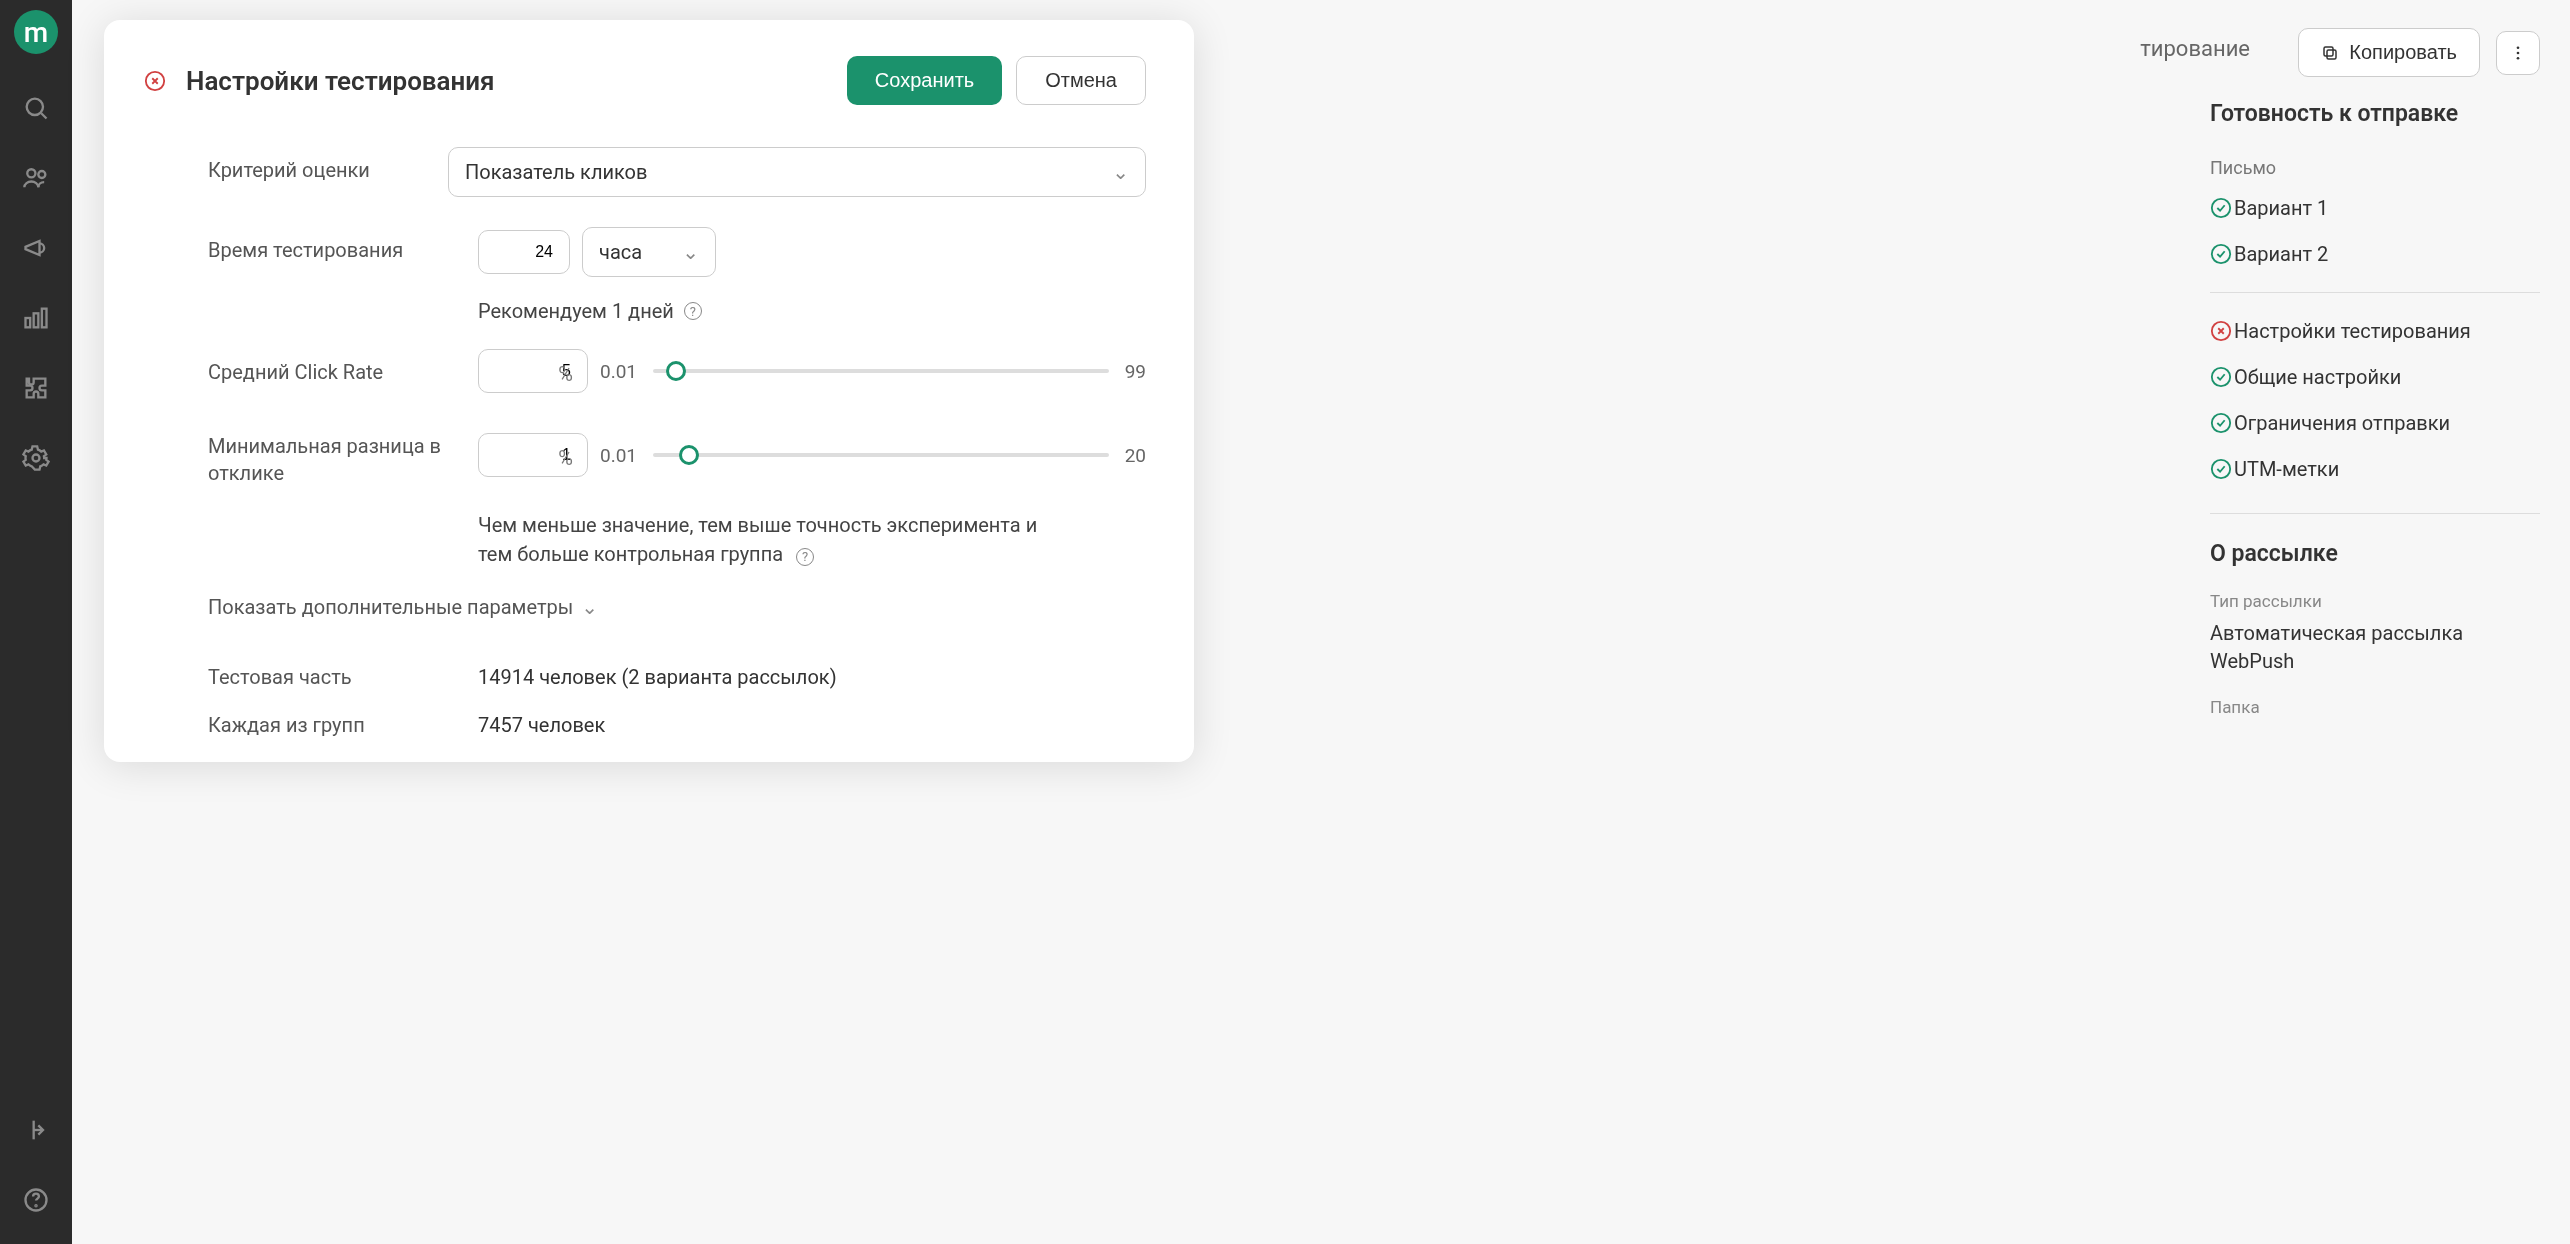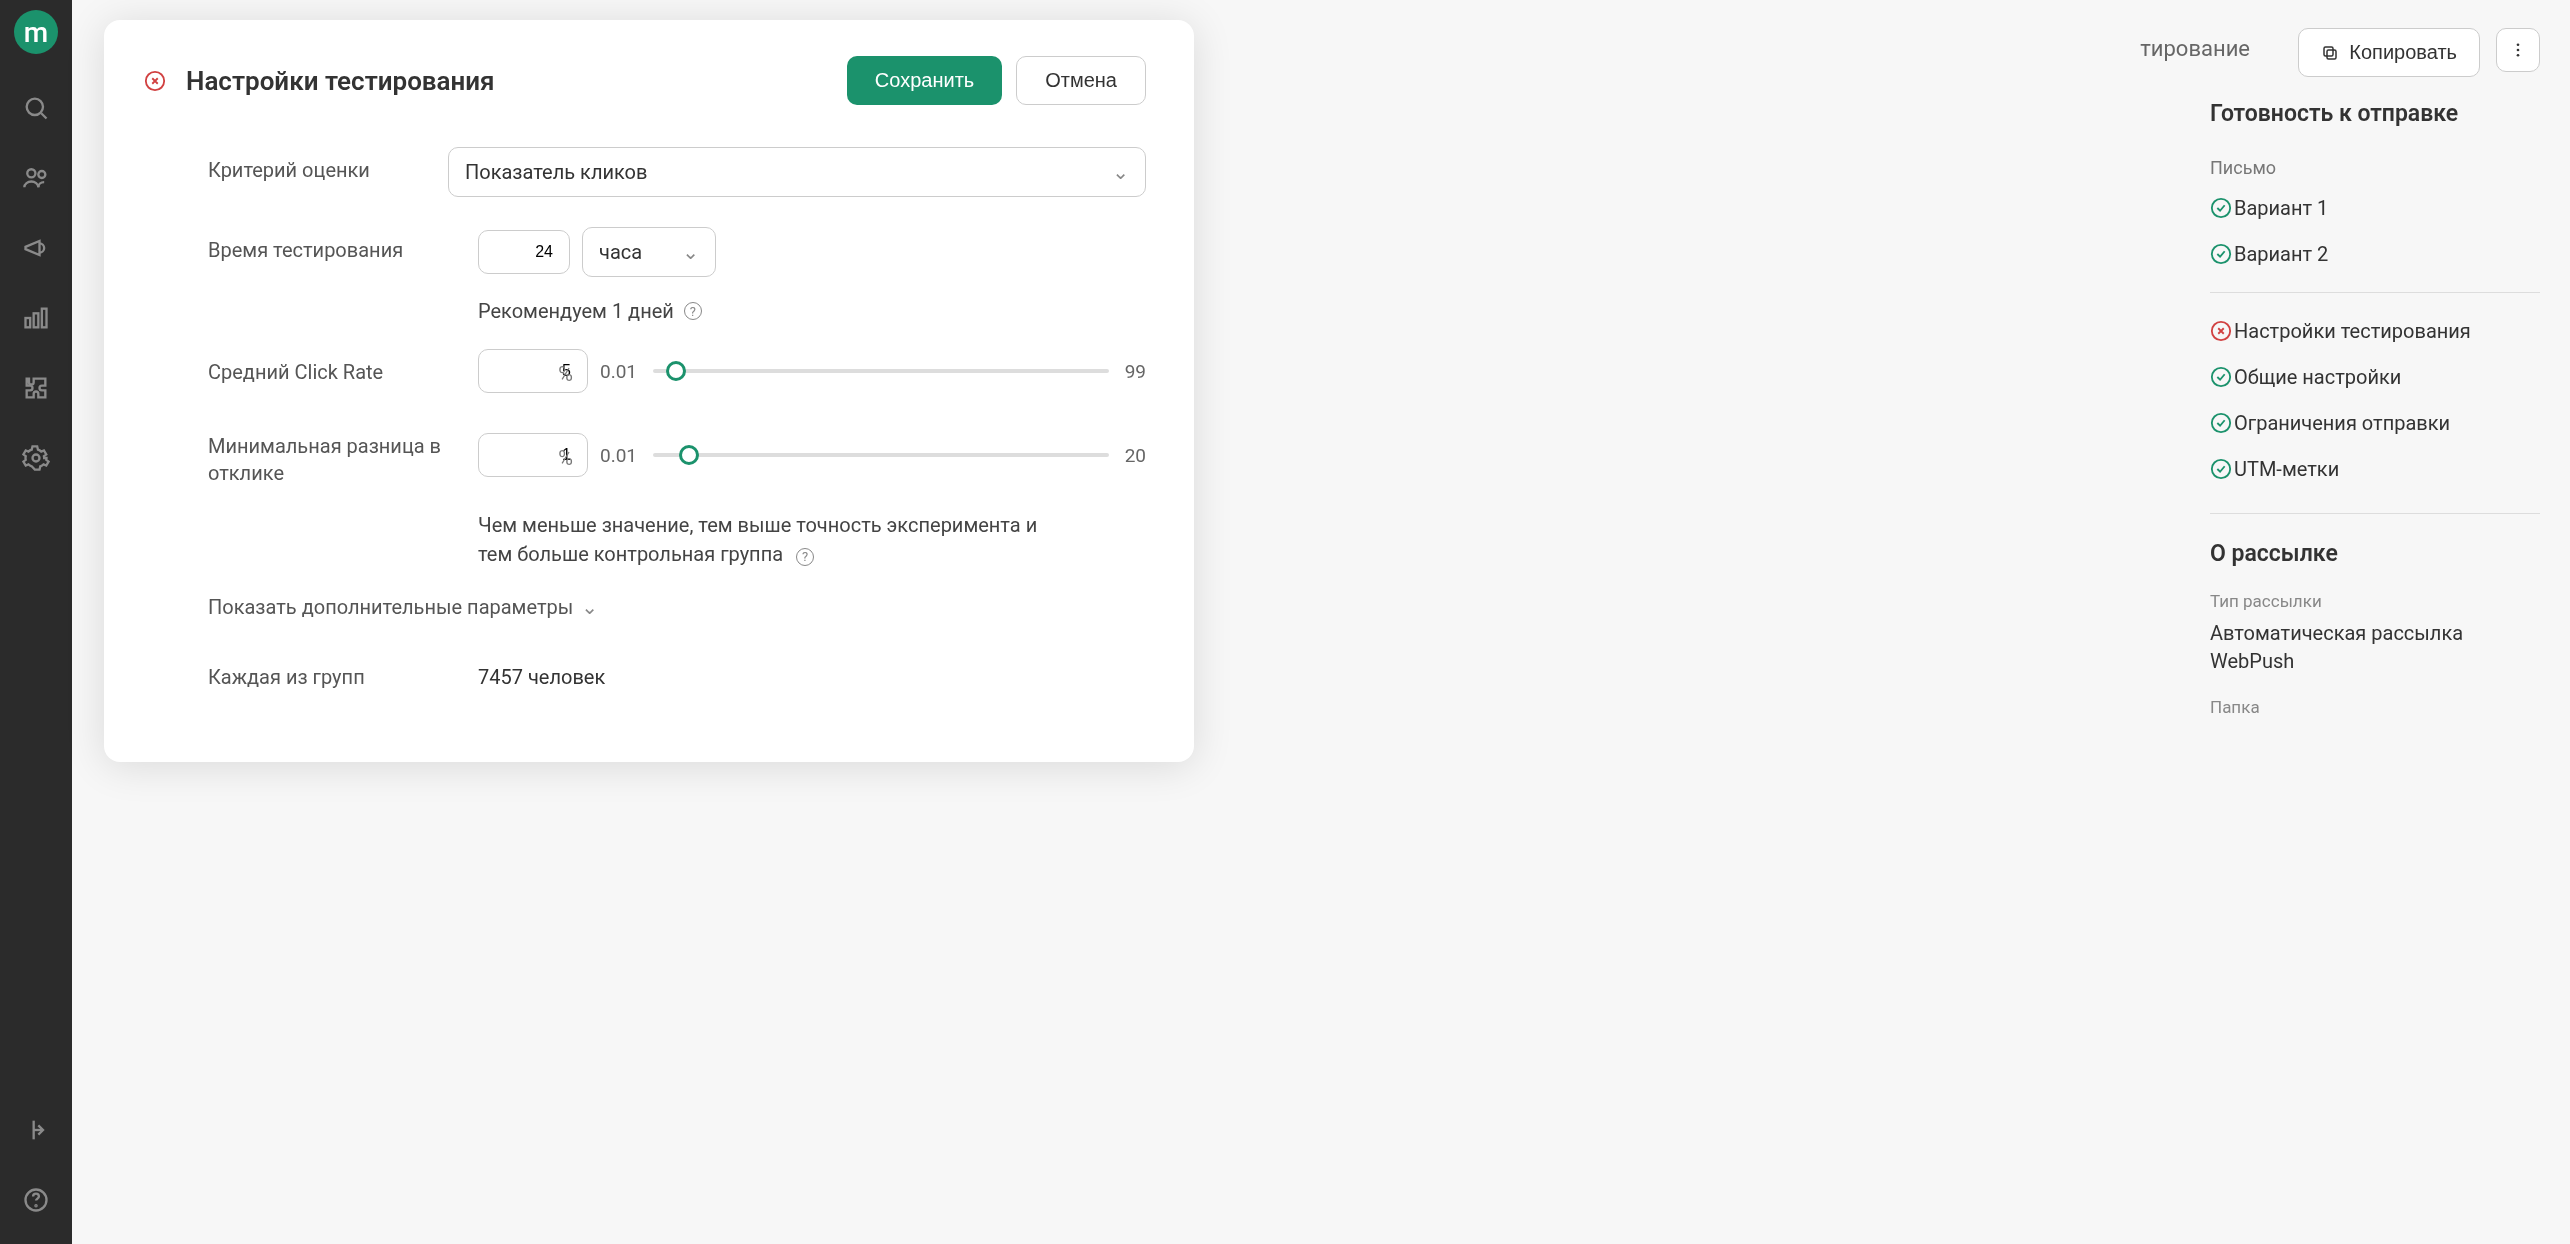--- a/index.html
+++ b/index.html
@@ -9,21 +9,21 @@
   
   .nav-rail { width: 72px; background: #2b2b2b; display: flex; flex-direction: column; align-items: center; padding-top: 10px; gap: 40px; flex-shrink: 0; }
   .nav-logo { width: 44px; height: 44px; border-radius: 50%; background: #1b926c; color: #fff; display: flex; align-items: center; justify-content: center; font-size: 28px; font-weight: 500; }
   .nav-icons { display: flex; flex-direction: column; gap: 42px; align-items: center; }
   .nav-bottom { margin-top: auto; margin-bottom: 30px; display: flex; flex-direction: column; gap: 42px; align-items: center; }
   .nav-icon { width: 28px; height: 28px; color: #8a8a8a; cursor: pointer; }
   .nav-icon svg { width: 100%; height: 100%; }
 
   
   .page-bg { flex: 1; position: relative; background: #f7f7f7; }
-  .top-actions { position: absolute; top: 28px; right: 30px; display: flex; gap: 16px; }
+  .top-actions { position: absolute; top: 28px; right: 30px; display: flex; gap: 16px; align-items: center; }
   .btn-outline { border: 1px solid #ccc; background: #fff; border-radius: 10px; padding: 12px 22px; font-size: 20px; color: #333; cursor: pointer; display:flex; align-items:center; gap:10px; }
   .btn-icon-only { width: 44px; height: 44px; padding:0; justify-content:center; }
   .partial-tab { position: absolute; top: 36px; right: 320px; font-size: 22px; color: #666; }
 
   
   .right-panel { position: absolute; top: 100px; right: 30px; width: 330px; }
   .right-panel h2 { font-size: 23px; font-weight: 600; margin-bottom: 30px; }
   .right-panel .sub { font-size: 18px; color: #777; margin-bottom: 18px; }
   .check-row { display: flex; align-items: center; gap: 2px; font-size: 20px; margin-bottom: 22px; }
   .check-row svg { width: 22px; height: 22px; flex-shrink:0; }
@@ -275,19 +275,23 @@
         <span>Чем меньше значение, тем выше точность эксперимента и тем больше контрольная группа</span>
         <span class="help-icn" style="margin-left:8px;">?</span>
       </div>
 
       <div class="expand-link">
         <span>Показать дополнительные параметры</span>
         <span class="chev">⌄</span>
       </div>
 
       <div class="summary-row">
+        <div class="summary-label">Тестовая часть</div>
+        <div class="summary-val">14914 человек (2 варианта рассылок)</div>
+      </div>
+      <div class="summary-row">
         <div class="summary-label">Каждая из групп</div>
         <div class="summary-val">7457 человек</div>
       </div>
 
     </div>
   </div>
 </div>
 
 </body></html>

